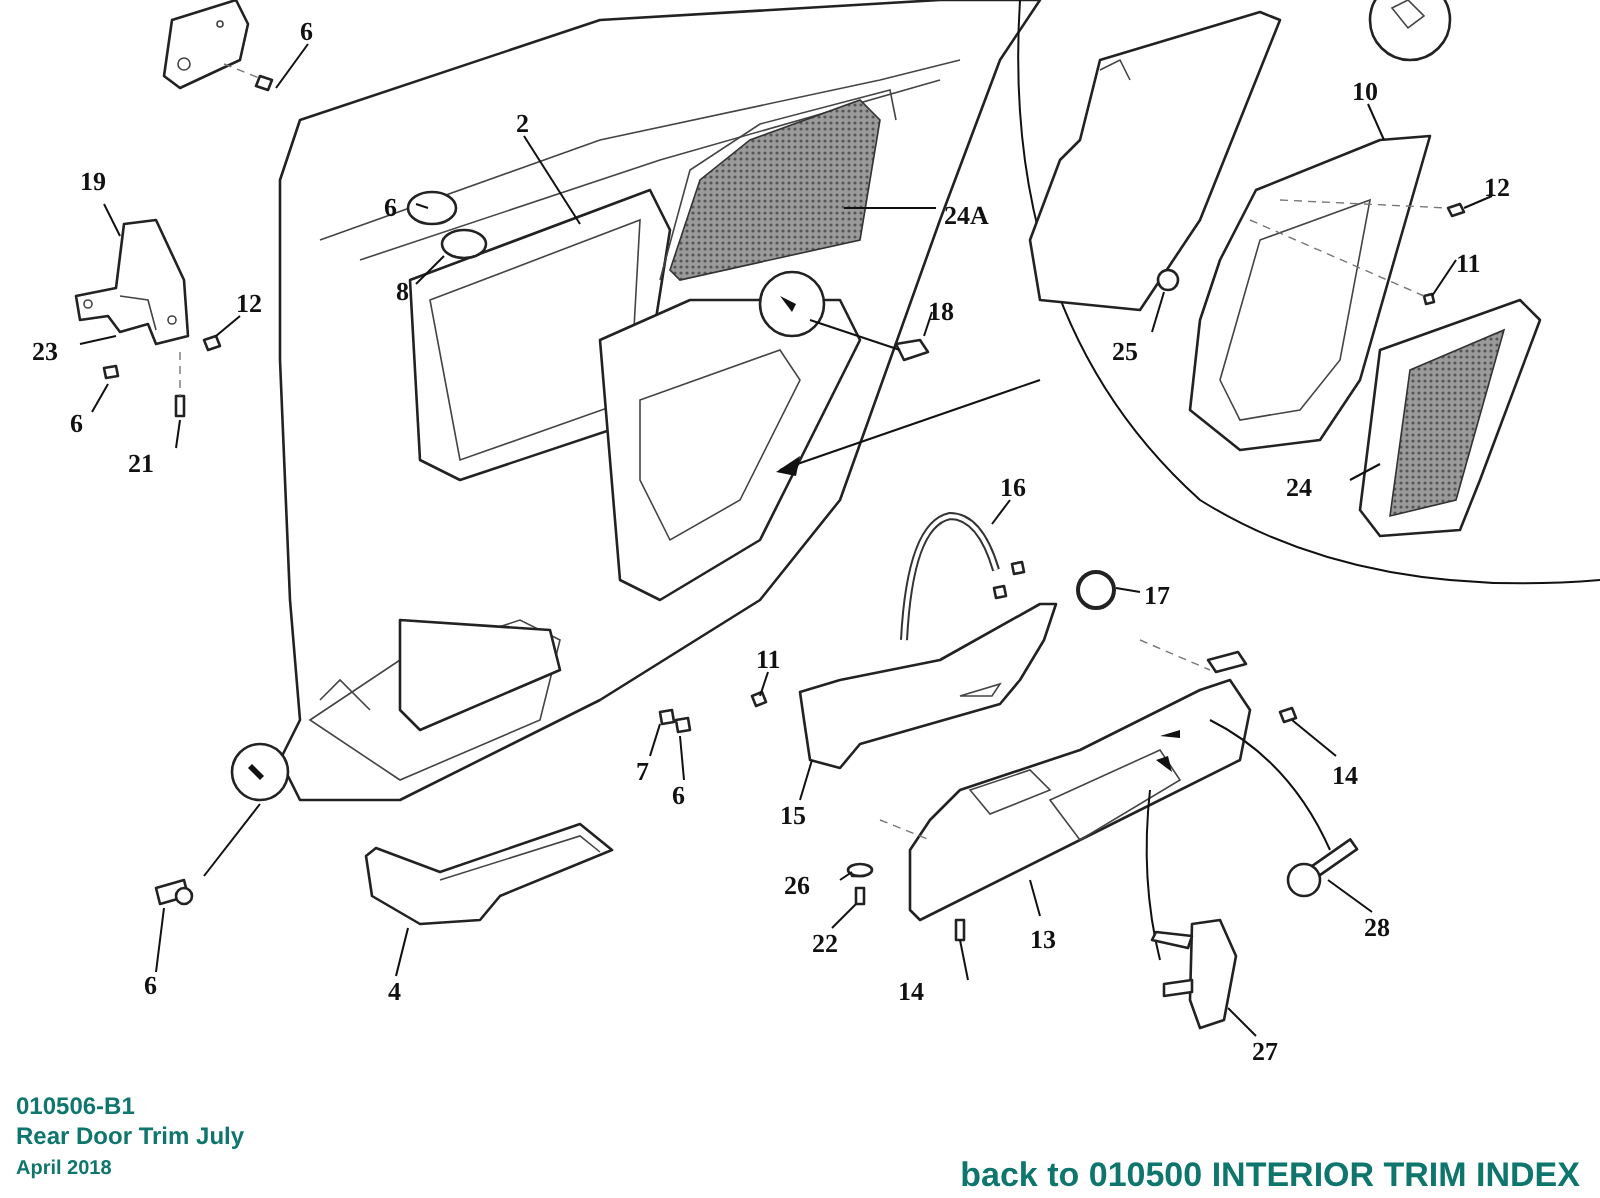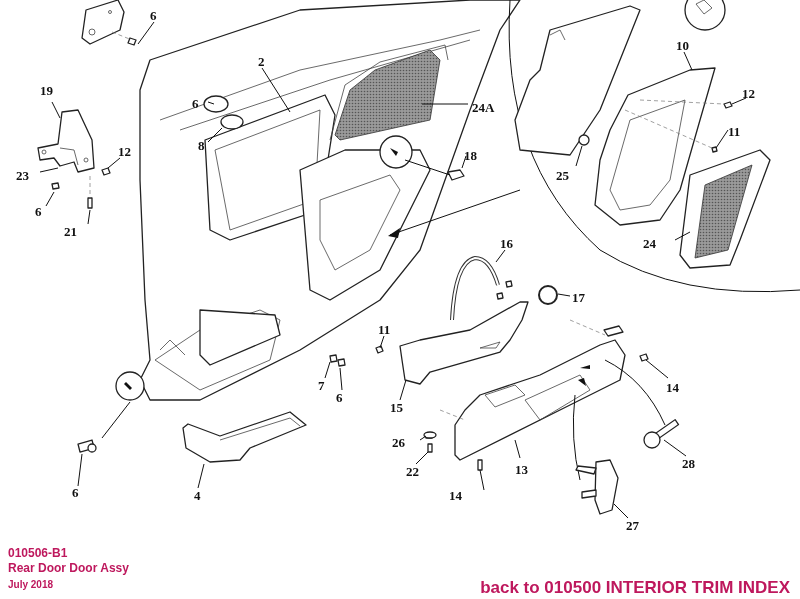--- a/index.html
+++ b/index.html
@@ -4,21 +4,21 @@
 <style>
   html,body{margin:0;padding:0;background:#fff;}
   body{width:800px;height:599px;position:relative;overflow:hidden;font-family:"Liberation Sans",sans-serif;}
   svg#diagram{position:absolute;left:0;top:0;}
   .part{fill:#fff;stroke:#222;stroke-width:1.3;stroke-linejoin:round;}
   .thin{fill:none;stroke:#444;stroke-width:0.8;}
   .lead{fill:none;stroke:#111;stroke-width:1;}
   .dash{fill:none;stroke:#777;stroke-width:0.7;stroke-dasharray:4 3;}
   .grille{fill:url(#mesh);stroke:#333;stroke-width:0.8;}
   .callout{font-family:"Liberation Serif",serif;font-weight:bold;font-size:13px;fill:#111;}
-  .footer{position:absolute;font-family:"Liberation Sans",sans-serif;font-weight:bold;color:#be185d;}
+  .footer{position:absolute;font-family:"Liberation Sans",sans-serif;font-weight:bold;color:#0f766e;}
   #code{left:8px;top:546px;font-size:12px;}
   #title{left:8px;top:561px;font-size:12px;}
   #date{left:8px;top:579px;font-size:10px;}
   #backlink{right:10px;top:578px;font-size:17px;cursor:pointer;}
 </style>
 </head>
 <body>
 
 <svg id="diagram" width="800" height="540" viewBox="0 0 800 540">
   <defs>
@@ -220,15 +220,15 @@
     <text class="callout" x="392" y="447">26</text>
     <text class="callout" x="406" y="476">22</text>
     <text class="callout" x="449" y="500">14</text>
     <text class="callout" x="515" y="474">13</text>
     <text class="callout" x="682" y="468">28</text>
     <text class="callout" x="626" y="530">27</text>
   </g>
 </svg>
 
 <div class="footer" id="code">010506-B1</div>
-<div class="footer" id="title">Rear Door Door Assy</div>
-<div class="footer" id="date">July 2018</div>
+<div class="footer" id="title">Rear Door Trim July</div>
+<div class="footer" id="date">April 2018</div>
 <div class="footer" id="backlink">back to 010500 INTERIOR TRIM INDEX</div>
 
 </body></html>

